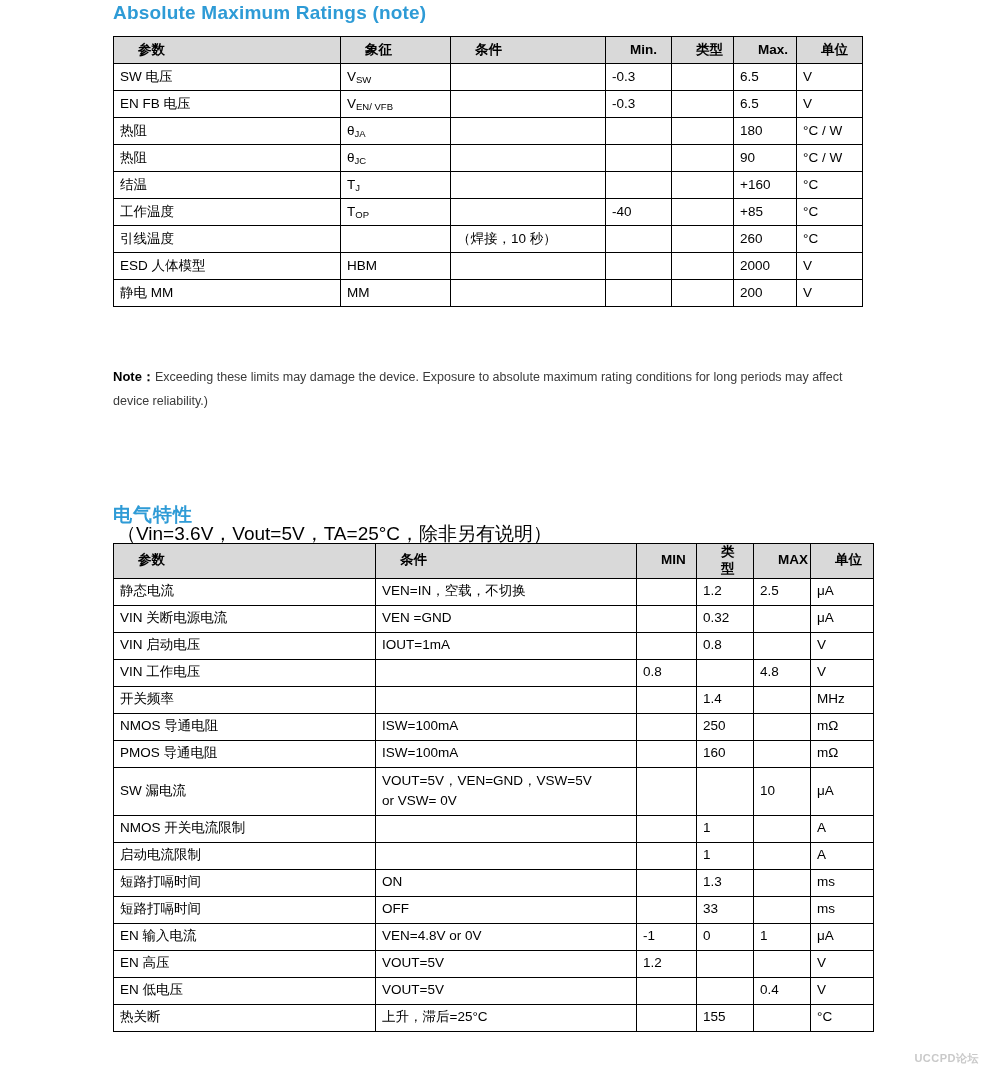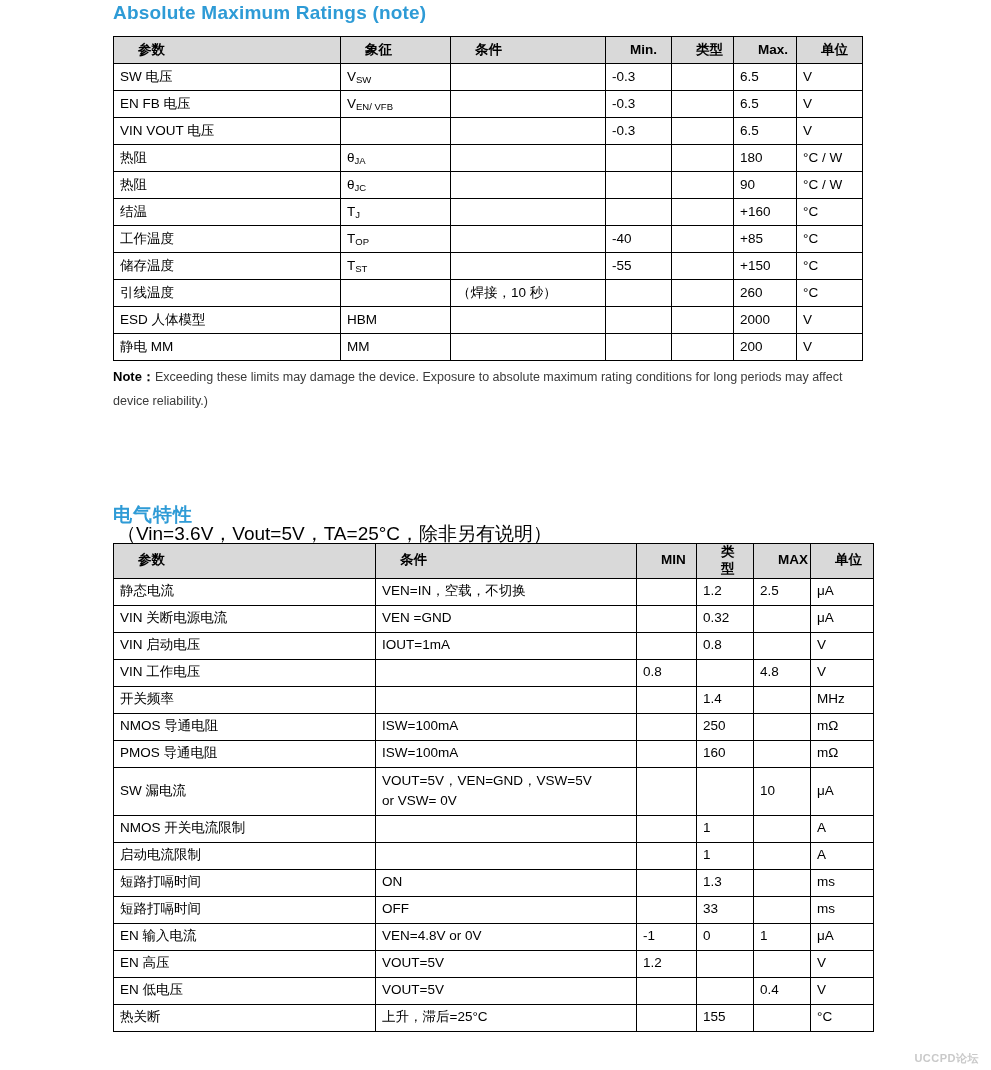--- a/index.html
+++ b/index.html
@@ -180,29 +180,20 @@
         <tr>
           <td>EN FB  电压</td>
           <td><span>V</span><sub class="sb">EN/ V</sub><sub class="sb">FB</sub></td>
           <td></td>
           <td>-0.3</td>
           <td></td>
           <td>6.5</td>
           <td>V</td>
         </tr>
         <tr>
-          <td>VIN VOUT  电压</td>
-          <td></td>
-          <td></td>
-          <td>-0.3</td>
-          <td></td>
-          <td>6.5</td>
-          <td>V</td>
-        </tr>
-        <tr>
           <td>热阻</td>
           <td><span>θ</span><sub class="sb">JA</sub></td>
           <td></td>
           <td></td>
           <td></td>
           <td>180</td>
           <td>°C / W</td>
         </tr>
         <tr>
           <td>热阻</td>
@@ -222,29 +213,20 @@
           <td>+160</td>
           <td>°C</td>
         </tr>
         <tr>
           <td>工作温度</td>
           <td><span>T</span><sub class="sb">OP</sub></td>
           <td></td>
           <td>-40</td>
           <td></td>
           <td>+85</td>
-          <td>°C</td>
-        </tr>
-        <tr>
-          <td>储存温度</td>
-          <td><span>T</span><sub class="sb">ST</sub></td>
-          <td></td>
-          <td>-55</td>
-          <td></td>
-          <td>+150</td>
           <td>°C</td>
         </tr>
         <tr>
           <td>引线温度</td>
           <td></td>
           <td>（焊接，10 秒）</td>
           <td></td>
           <td></td>
           <td>260</td>
           <td>°C</td>

